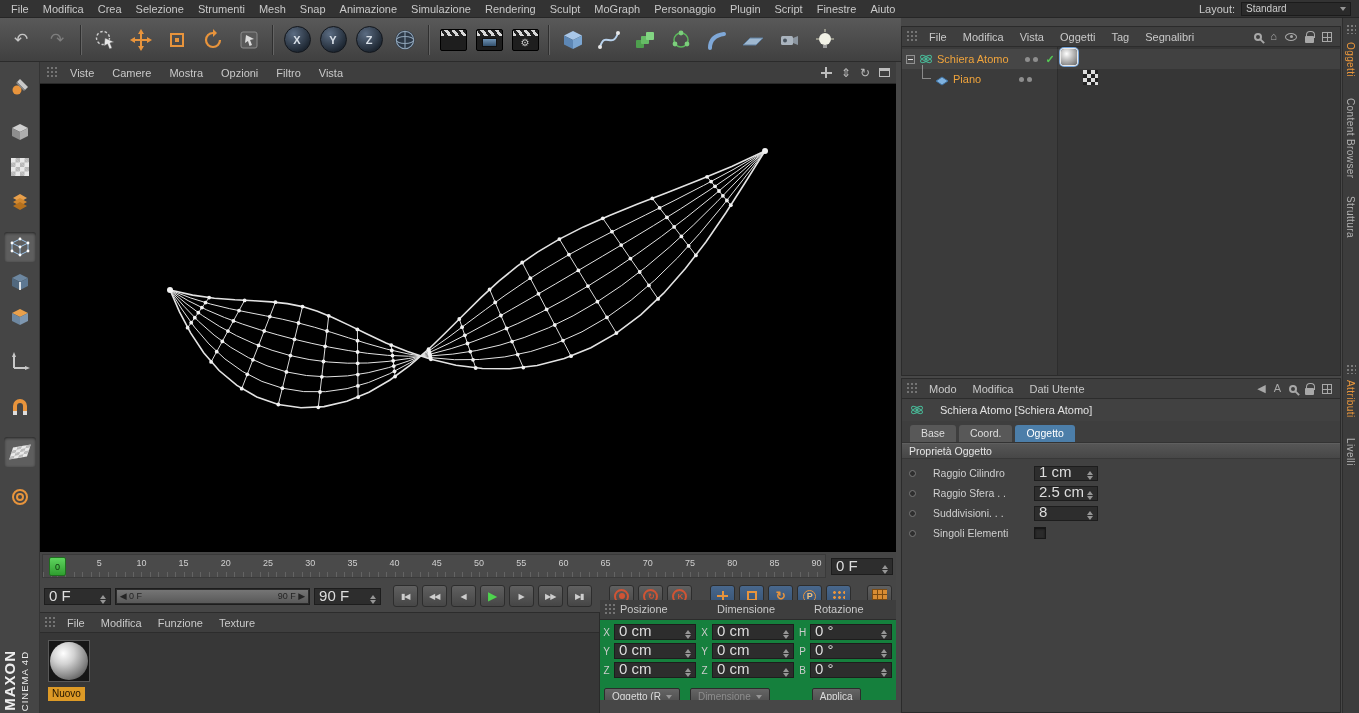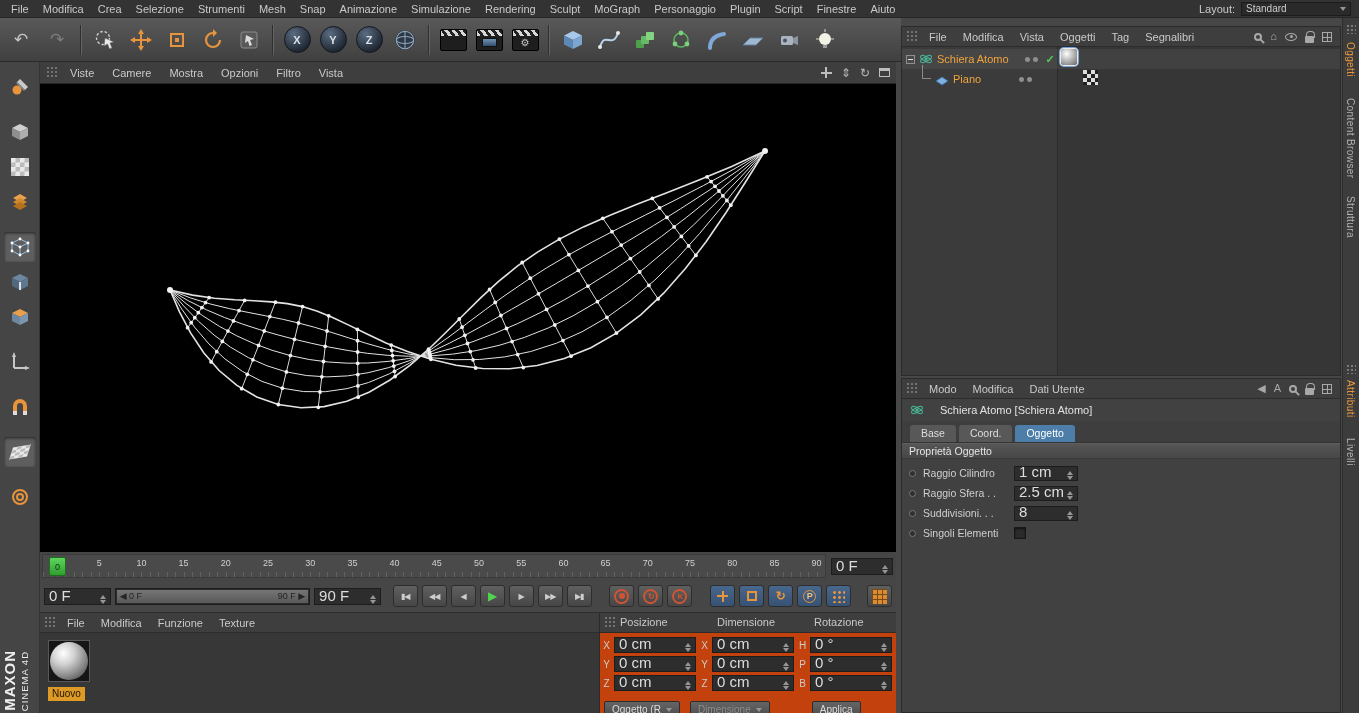--- a/index.html
+++ b/index.html
@@ -85,21 +85,21 @@
 .ic-eye{width:12px;height:8px;border:1px solid #a8a8a8;border-radius:50%;position:relative}
 .ic-eye::after{content:'';position:absolute;left:3.5px;top:1.5px;width:3px;height:3px;border-radius:50%;background:#a8a8a8}
 .ic-grid{width:10px;height:10px;background-image:linear-gradient(#a8a8a8 1px,transparent 1px),linear-gradient(90deg,#a8a8a8 1px,transparent 1px);background-size:5px 5px;border-right:1px solid #a8a8a8;border-bottom:1px solid #a8a8a8}
 
 .materials{left:40px;top:613px;width:560px;height:100px;background:#3a3a3a;border-right:1px solid #2a2a2a}
 .matbody{position:relative;height:80px;background:#373737}
 .matthumb{position:absolute;left:8px;top:7px;width:42px;height:42px;background:#161616;border:1px solid #585858;padding:1px}
 .sphere{width:100%;height:100%;border-radius:50%;background:radial-gradient(circle at 35% 30%,#ffffff,#d2d2d2 30%,#8c8c8c 62%,#3c3c3c 96%)}
 .matname{position:absolute;left:8px;top:54px;background:#dd9a26;color:#201400;font-size:10px;padding:0 4px;height:14px;line-height:14px}
 
-.coords{left:600px;top:613px;width:296px;height:100px;background:#c2410c;overflow:hidden}
+.coords{left:600px;top:600px;width:296px;height:100px;background:#15803d;overflow:hidden}
 .cheads{position:absolute;left:20px;top:3px;display:grid;grid-template-columns:97px 97px 82px;color:#c9c9c9}
 .cbody{position:absolute;left:2px;top:24px;display:grid;grid-template-columns:repeat(3,1fr);gap:3px 4px;width:290px}
 .crow{display:flex;align-items:center;gap:3px}
 .clabel{width:9px;font-size:10px;color:#ccc;text-align:center}
 .cfield{flex:1;height:16px}
 .cfoot{position:absolute;left:4px;top:88px;display:flex;gap:10px}
 .cbtn{height:17px;background:linear-gradient(#656565,#4b4b4b);border:1px solid #2c2c2c;border-radius:2px;font-size:10px;color:#ddd;display:flex;align-items:center;padding:0 7px;gap:5px}
 .cbtn.dis{color:#8d8d8d}
 
 .objmgr{left:901px;top:26px;width:440px;height:350px;background:#3b3b3b;border:1px solid #2b2b2b}
@@ -116,21 +116,21 @@
 .ocheck{color:#54c854;font-weight:bold;font-size:11px;margin-left:4px}
 .tag-texture{position:absolute;width:16px;height:16px;border-radius:3px;background:radial-gradient(circle at 35% 30%,#fff,#b5b5b5 45%,#5f5f5f);box-shadow:0 0 0 1px #e8e8e8,0 0 0 2px #6fa0d8}
 .tag-checker{position:absolute;width:15px;height:15px;background-image:linear-gradient(45deg,#222 25%,transparent 25%,transparent 75%,#222 75%),linear-gradient(45deg,#222 25%,#ddd 25%,#ddd 75%,#222 75%);background-size:8px 8px;background-position:0 0,4px 4px}
 
 .attrmgr{left:901px;top:378px;width:440px;height:335px;background:#414141;border:1px solid #2b2b2b}
 .atitle{display:flex;align-items:center;gap:16px;height:22px;padding-left:8px;color:#e2e2e2}
 .atabrow{display:flex;padding:4px 8px 0;gap:3px;background:#3e3e3e;border-bottom:1px solid #333;height:22px}
 .atab{padding:2px 11px;background:#585858;border-radius:3px 3px 0 0;color:#ddd;font-size:10.5px}
 .atab.active{background:#4c7ea9;color:#fff}
 .asection{height:16px;background:linear-gradient(#565656,#474747);border-top:1px solid #5f5f5f;border-bottom:1px solid #383838;display:flex;align-items:center;padding-left:7px;color:#e5e5e5;font-size:10.5px}
-.frow{display:flex;align-items:center;height:20px;padding-left:7px;gap:7px}
+.frow{display:flex;align-items:center;height:20px;padding-left:7px;gap:17px}
 .fdot{width:7px;height:7px;border-radius:50%;background:#2e2e2e;border:1px solid #787878;flex:none}
 .flabel{width:84px;color:#cfcfcf;font-size:10.5px;white-space:nowrap}
 .finput{width:64px;height:15px}
 .chk{width:12px;height:12px;background:#2b2b2b;border:1px solid #171717;box-shadow:inset 0 1px 2px #111}
 
 .rstrip{left:1342px;top:18px;width:17px;height:695px;background:#3c3c3c;border-left:1px solid #2d2d2d}
 .vtab{position:absolute;left:2px;writing-mode:vertical-rl;font-size:10px;color:#b2b2b2;letter-spacing:0.4px;white-space:nowrap}
 .vtab.orange{color:#e8963c}
 .vgrip{position:absolute;left:3px;width:10px;height:10px;background:radial-gradient(circle,#7a7a7a 1px,transparent 1.3px);background-size:4px 4px}
 </style>

